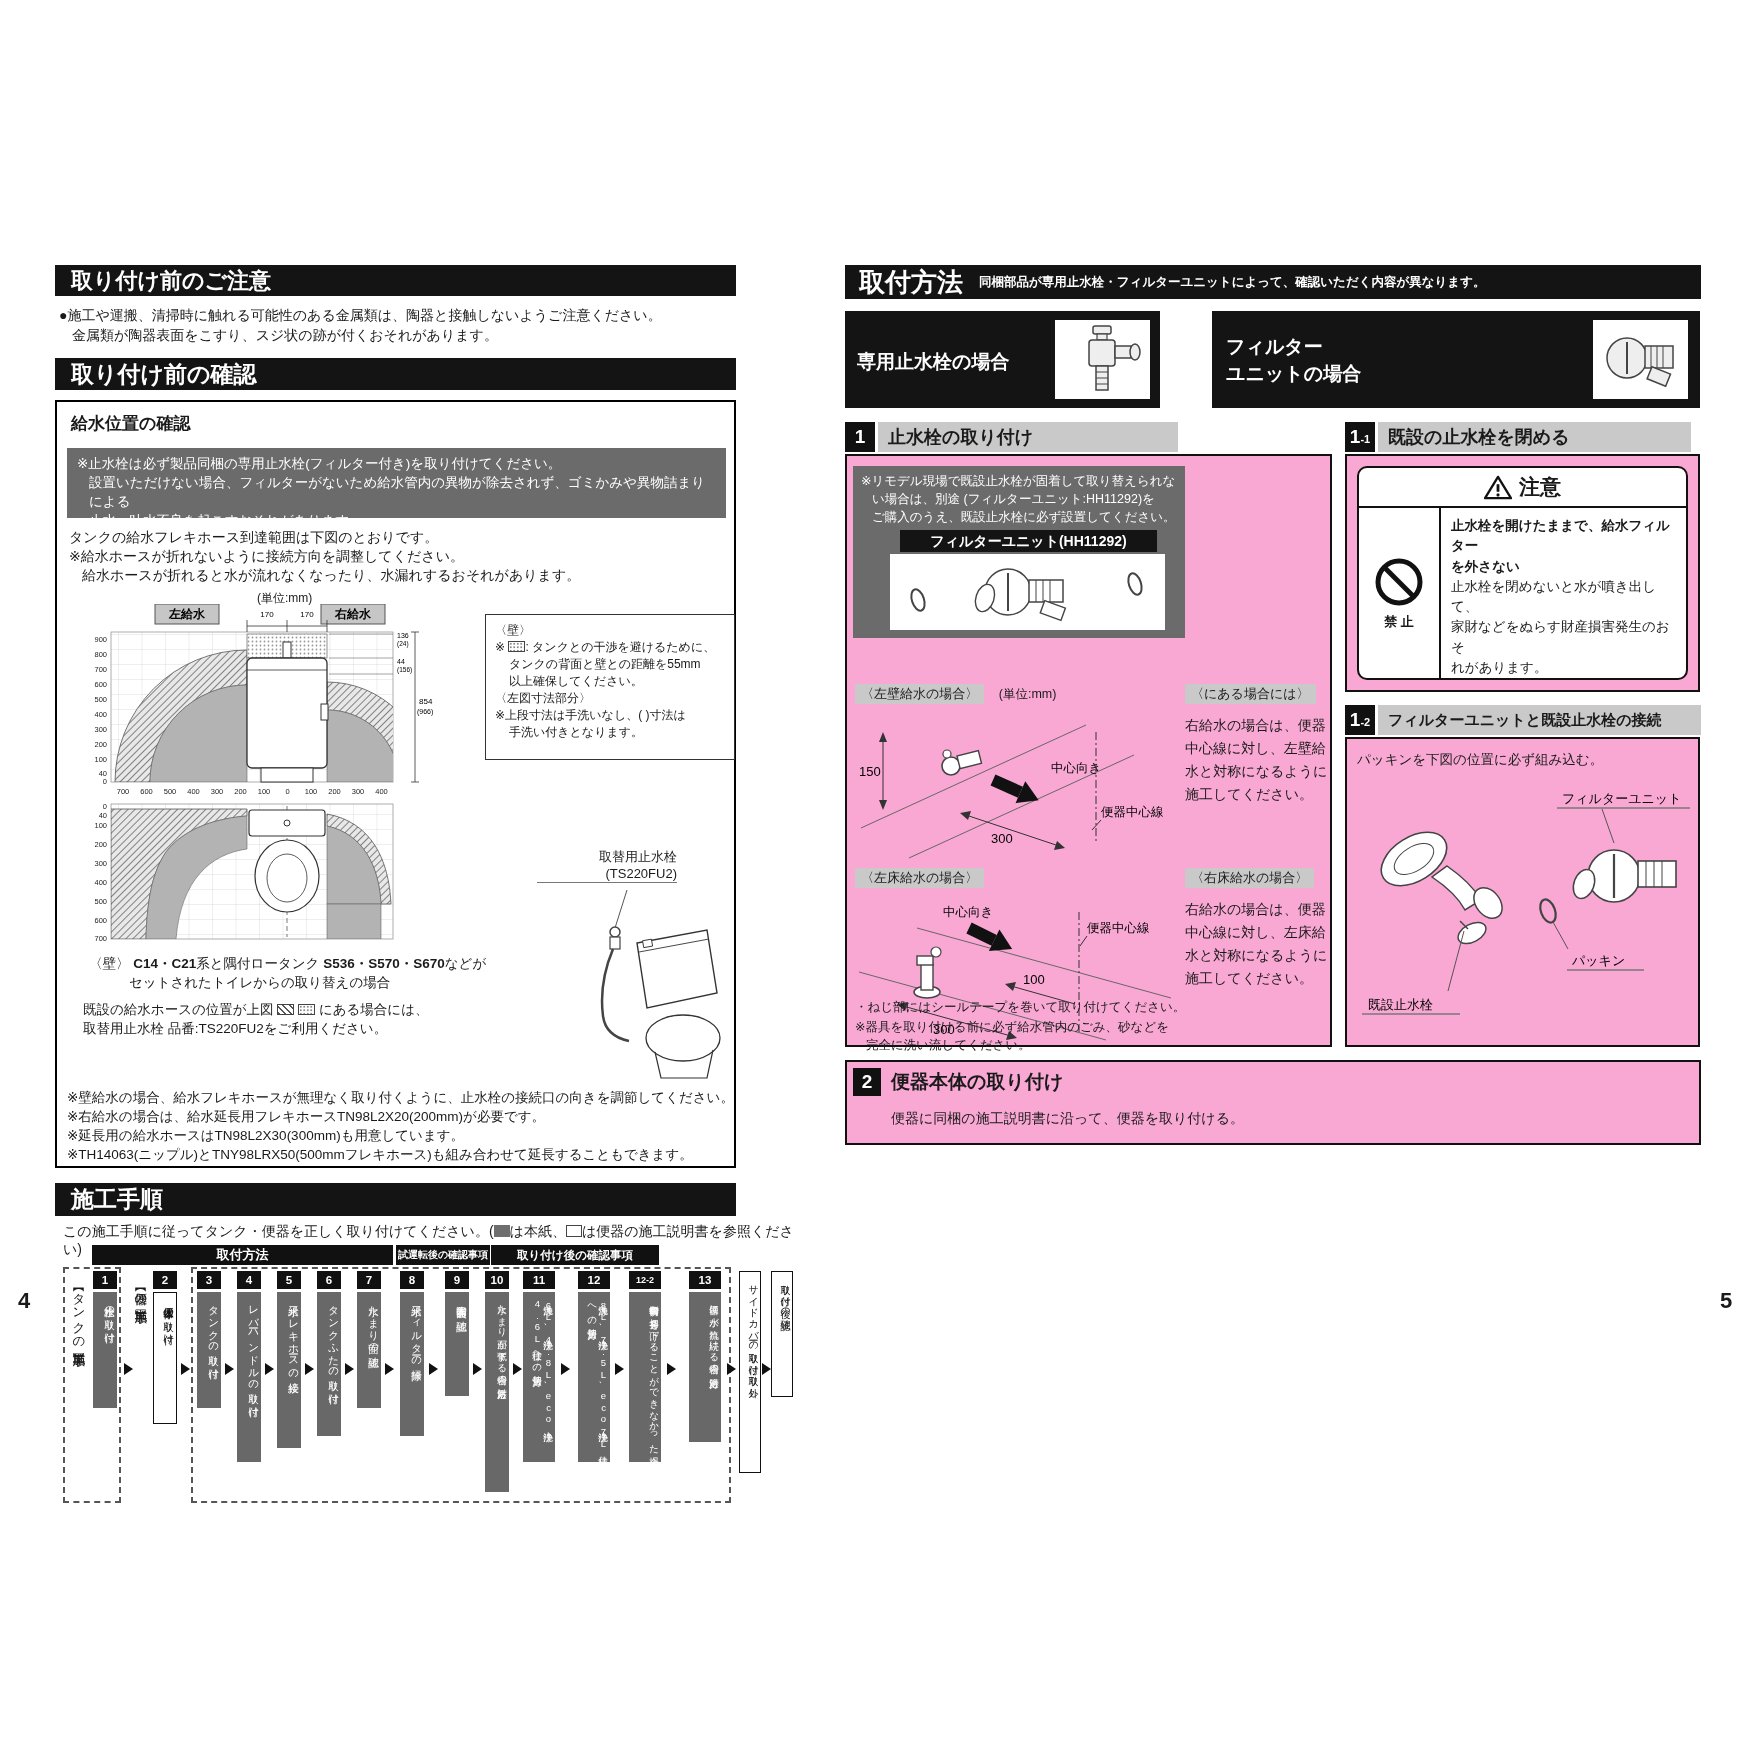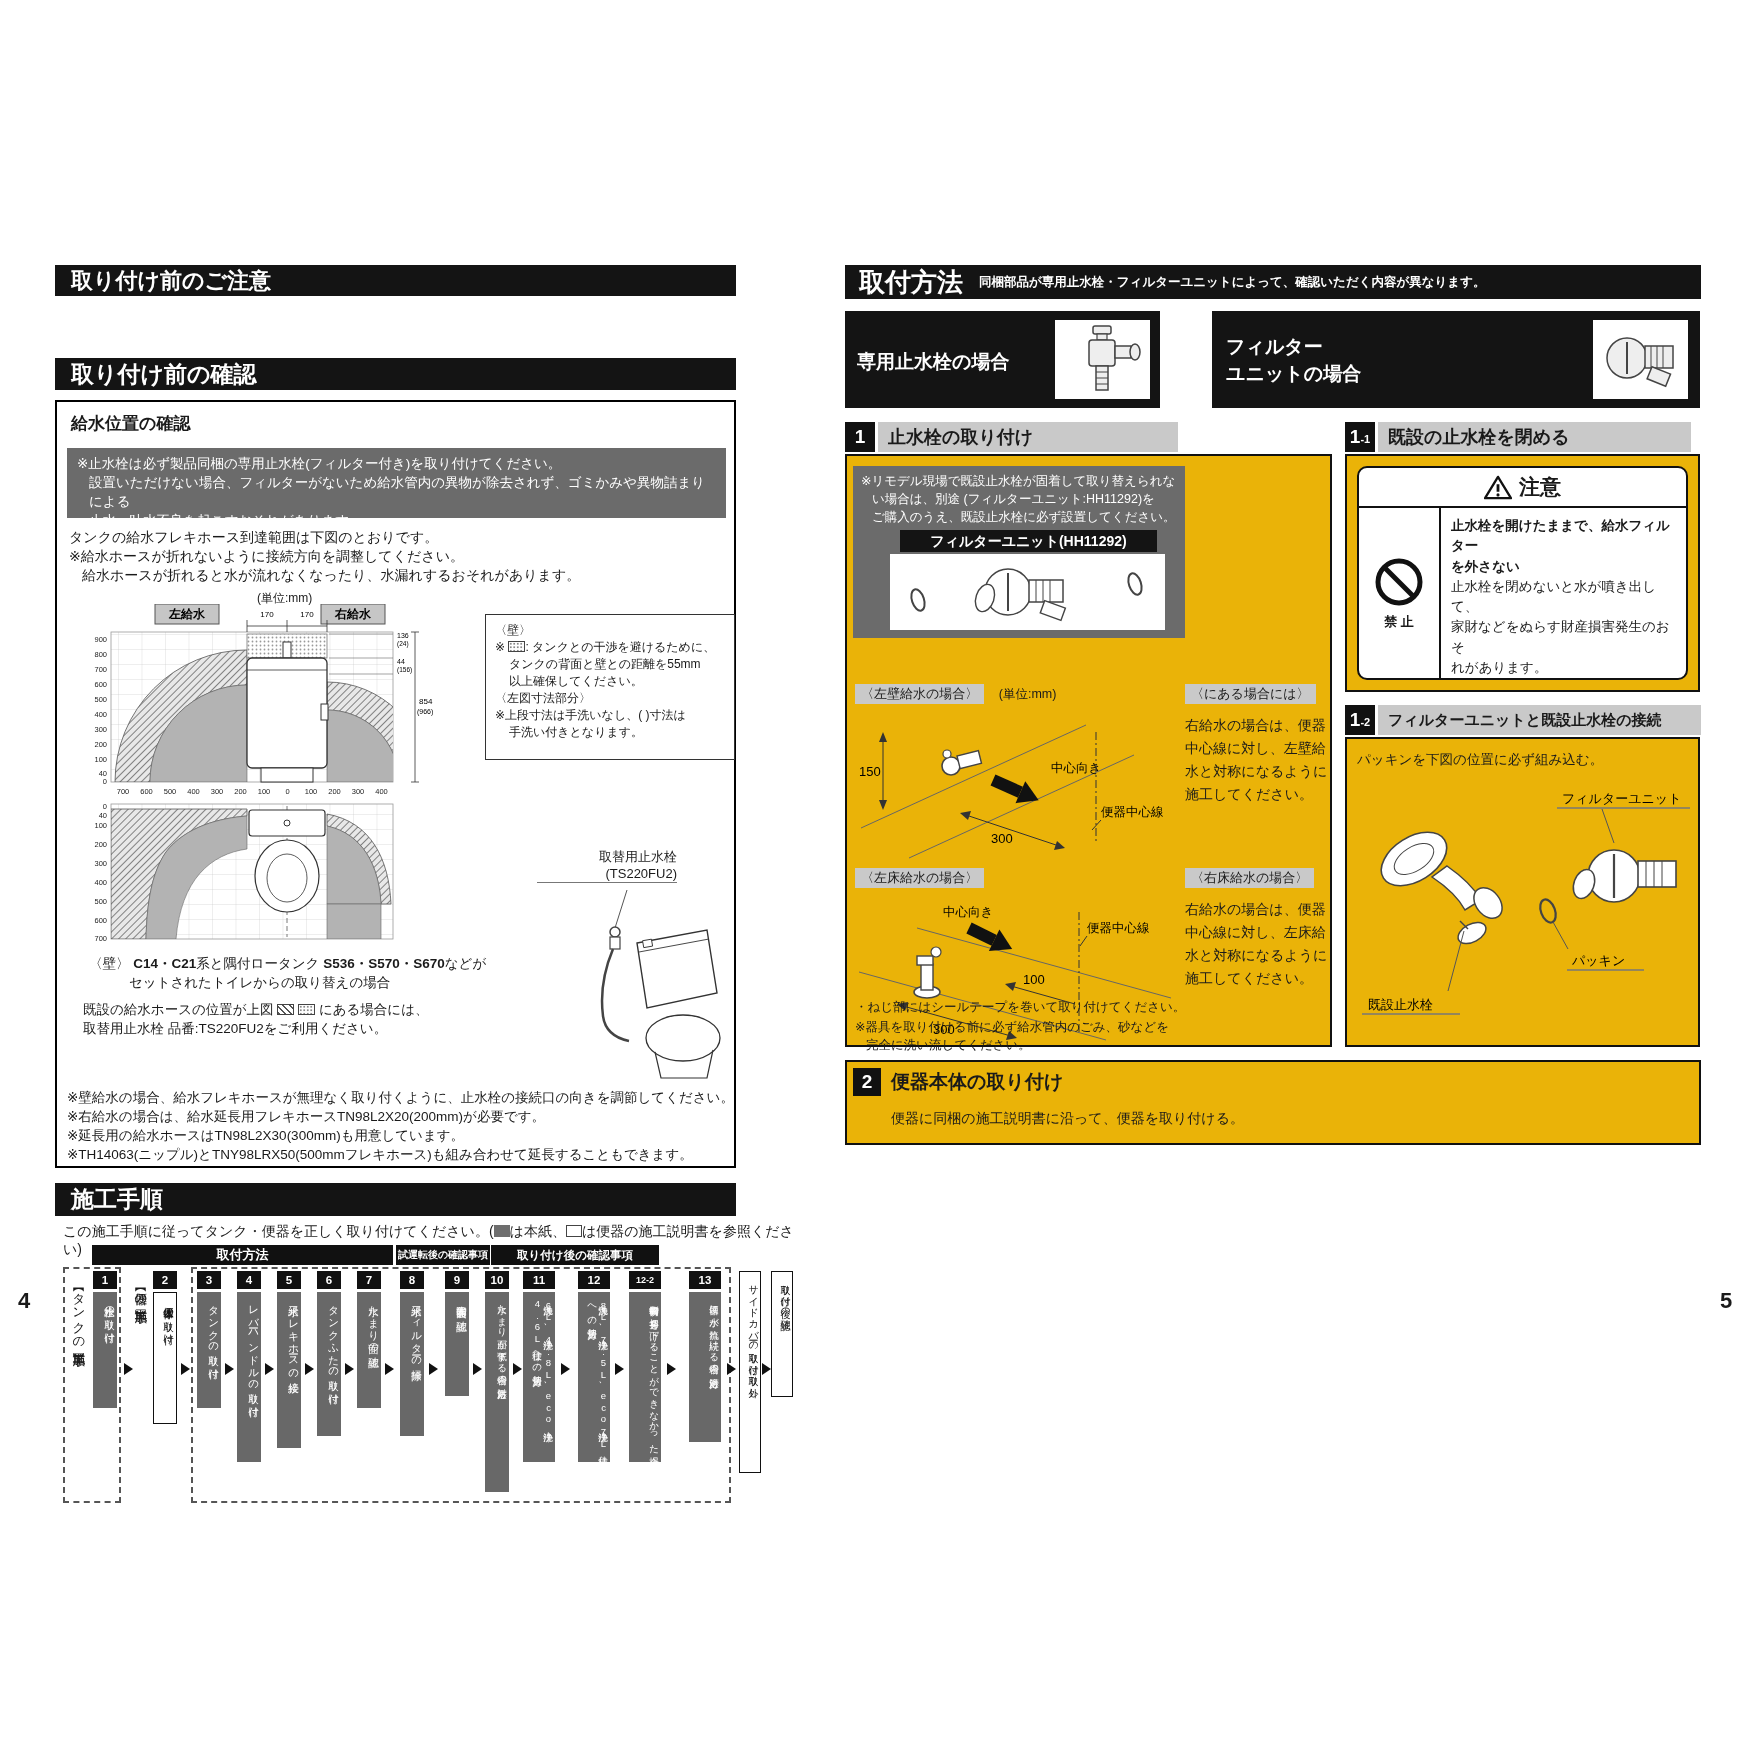--- a/index.html
+++ b/index.html
@@ -36,38 +36,42 @@
   .arr{position:absolute;top:118px;width:0;height:0;border-top:6px solid transparent;
        border-bottom:6px solid transparent;border-left:9px solid #111}
   .dashbox{position:absolute;border:2px dashed #555}
   
   .stepnum{width:30px;height:30px;background:#111;color:#fff;font-weight:bold;font-size:19px;
            text-align:center;line-height:30px;flex:0 0 auto}
   .stepnum .sub{font-size:11px}
   .hbar{height:30px;background:#c9c9c9;font-weight:bold;font-size:18px;line-height:30px;
         padding:0 10px;margin-left:3px;white-space:nowrap}
   .hdr{position:absolute;display:flex}
-  .colbox{position:absolute;border:2px solid #111;background:#eab308}
+  .colbox{position:absolute;border:2px solid #111;background:#f9a8d4}
   .cbox{position:absolute;border:2px solid #111;border-radius:10px;overflow:hidden;background:#fff}
   .chead{height:40px;border-bottom:2px solid #111;display:flex;align-items:center;justify-content:center;
          font-size:21px;font-weight:bold;gap:7px}
   .cbody{display:flex;height:calc(100% - 40px)}
   .cleft{width:80px;display:flex;flex-direction:column;align-items:center;justify-content:center;gap:5px}
   .cright{flex:1;border-left:2px solid #111;padding:8px 10px;font-size:13.5px;line-height:1.5}
   .casebox{position:absolute;background:#141414;color:#fff}
   .inset{position:absolute;background:#fff}
   .pagenum{position:absolute;font-size:22px;font-weight:bold}
   svg text{font-family:"Liberation Sans","DejaVu Sans",sans-serif}
 </style>
 </head>
 <body>
 
 <div class="abs" style="left:55px;top:265px;width:740px;height:1250px">
 
   <div class="blackbar abs" style="left:0;top:0;width:681px;height:31px;font-size:22px;line-height:31px;padding-left:16px">取り付け前のご注意</div>
+  <div class="abs" style="left:4px;top:40px;font-size:14px;line-height:20px">
+    <div>●施工や運搬、清掃時に触れる可能性のある金属類は、陶器と接触しないようご注意ください。</div>
+    <div style="padding-left:13px">金属類が陶器表面をこすり、スジ状の跡が付くおそれがあります。</div>
+  </div>
 
   <div class="blackbar abs" style="left:0;top:93px;width:681px;height:32px;font-size:23px;line-height:32px;padding-left:16px">取り付け前の確認</div>
 
   <div class="abs" style="left:0;top:135px;width:681px;height:768px;border:2px solid #000;background:#fff">
     <div class="abs b" style="left:14px;top:10px;font-size:17px">給水位置の確認</div>
 
     <div class="graypanel abs t13" style="left:10px;top:46px;width:659px;height:70px;padding:6px 10px">
       <div>※止水栓は必ず製品同梱の専用止水栓(フィルター付き)を取り付けてください。</div>
       <div style="padding-left:12px">設置いただけない場合、フィルターがないため給水管内の異物が除去されず、ゴミかみや異物詰まりによる</div>
       <div style="padding-left:12px">止水・吐水不良を起こすおそれがあります。</div>

